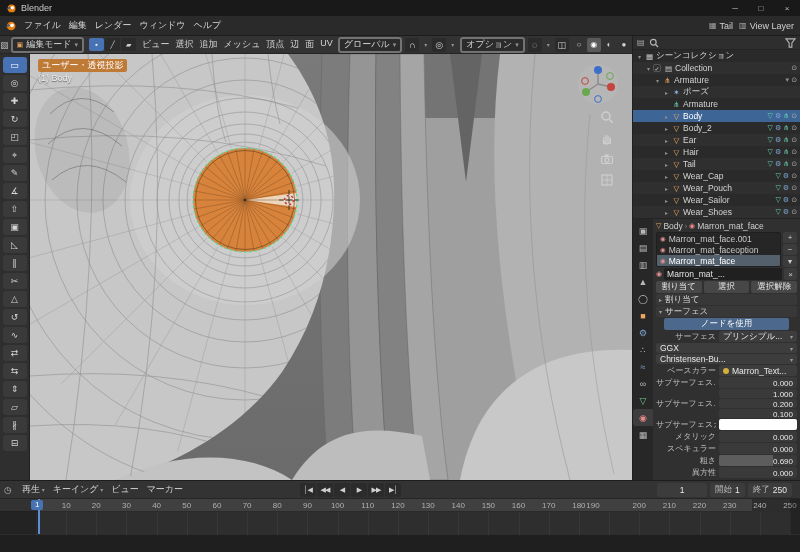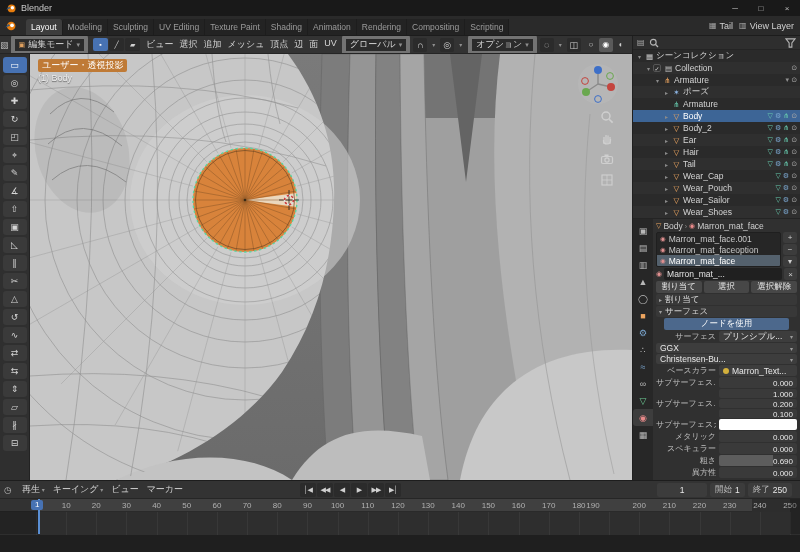--- a/index.html
+++ b/index.html
@@ -20,21 +20,21 @@
   .ws-tabs{display:flex;margin-left:6px;height:20px;align-items:flex-end}
   .ws-tab{padding:3px 5px 4px 5px;font-size:8.5px;color:#9b9b9b;white-space:nowrap;background:#232323;border-right:1px solid #1d1d1d}
   .ws-tab.active{background:#3d3d3d;color:#fff;border-radius:3px 3px 0 0}
   .scene-group{margin-left:auto;display:flex;align-items:center;gap:6px;padding-right:6px}
   .scene-sel{display:flex;align-items:center;gap:3px;white-space:nowrap;color:#d0d0d0}
   .mini-ic{font-size:8px;color:#a8a8a8}
 
   
   .vp-header{position:absolute;left:0;top:36px;width:632px;height:18px;background:#333;border-bottom:1px solid #252525;display:flex;align-items:center;font-size:9px;color:#d6d6d6;overflow:hidden}
   .ed-icon{width:16px;text-align:center;color:#b5b5b5;font-size:9px}
-  .hdr-dd{display:flex;align-items:center;gap:3px;background:#2b2b2b;border:4px solid #737373;border-radius:3px;padding:6px 4px;margin:0 2px;white-space:nowrap;height:14px}
+  .hdr-dd{display:flex;align-items:center;gap:3px;background:#2b2b2b;border:2px solid #737373;border-radius:3px;padding:6px 4px;margin:0 2px;white-space:nowrap;height:14px}
   .hdr-dd .caret{color:#8f8f8f;font-size:7px}
   .selmode{display:flex;gap:1px;margin:0 3px}
   .selmode-btn{width:15px;height:13px;background:#2b2b2b;border-radius:2px;display:flex;align-items:center;justify-content:center;font-size:7px;color:#cfcfcf}
   .selmode-btn.active{background:#4772b3;color:#fff}
   #vp-menus{display:flex}
   #vp-menus .menu-item{padding:2px 3px}
   .hdr-right{margin-left:auto;display:flex;align-items:center}
   .hdr-btn{width:14px;height:14px;display:flex;align-items:center;justify-content:center;color:#cfcfcf;font-size:9px;background:#2b2b2b;border-radius:2px;margin:0 1px}
   .hdr-btn.caretonly{width:9px;font-size:6px;color:#8f8f8f;background:transparent}
   .shading-modes{display:flex;gap:1px;margin:0 2px}
@@ -148,32 +148,27 @@
       <div class="win-btn">×</div>
     </div>
   </div>
 
   <div class="topbar">
     <svg class="logo" width="11" height="11" viewBox="0 0 10 10">
       <circle cx="5.6" cy="5.4" r="3.9" fill="#e87d0d"></circle>
         <circle cx="6.4" cy="4.8" r="1.7" fill="#fff"></circle>
         <path d="M0.2,6.8 L3.2,3.6 L4.6,5.2 Z" fill="#2d5d8b"></path>
     </svg>
-    <div class="ws-tabs" id="ws-tabs">
-        <span class="ws-tab active">Layout</span>
-        <span class="ws-tab">Modeling</span>
-        <span class="ws-tab">Sculpting</span>
-        <span class="ws-tab">UV Editing</span>
-        <span class="ws-tab">Texture Paint</span>
-        <span class="ws-tab">Shading</span>
-        <span class="ws-tab">Animation</span>
-        <span class="ws-tab">Rendering</span>
-        <span class="ws-tab">Compositing</span>
-        <span class="ws-tab">Scripting</span>
-      </div>
+    <nav id="topbar-menus" style="display:flex">
+        <span class="menu-item">ファイル</span>
+        <span class="menu-item">編集</span>
+        <span class="menu-item">レンダー</span>
+        <span class="menu-item">ウィンドウ</span>
+        <span class="menu-item">ヘルプ</span>
+      </nav>
     <div class="scene-group">
       <div class="scene-sel">
         <span class="mini-ic">▦</span>
         <span>Tail</span>
       </div>
       <div class="scene-sel">
         <span class="mini-ic">▥</span>
         <span>View Layer</span>
       </div>
     </div>

